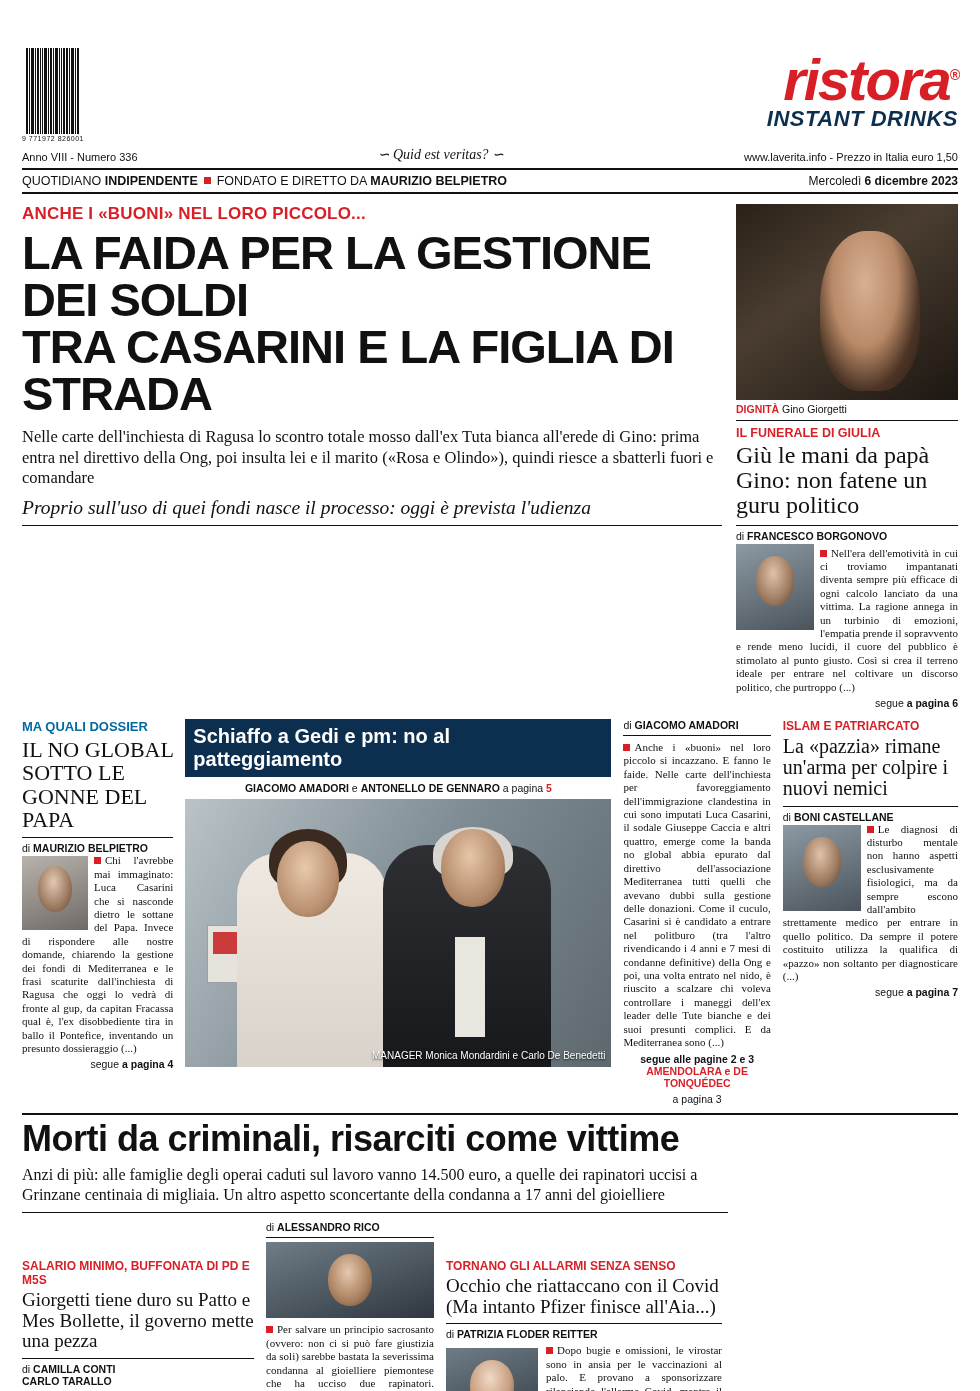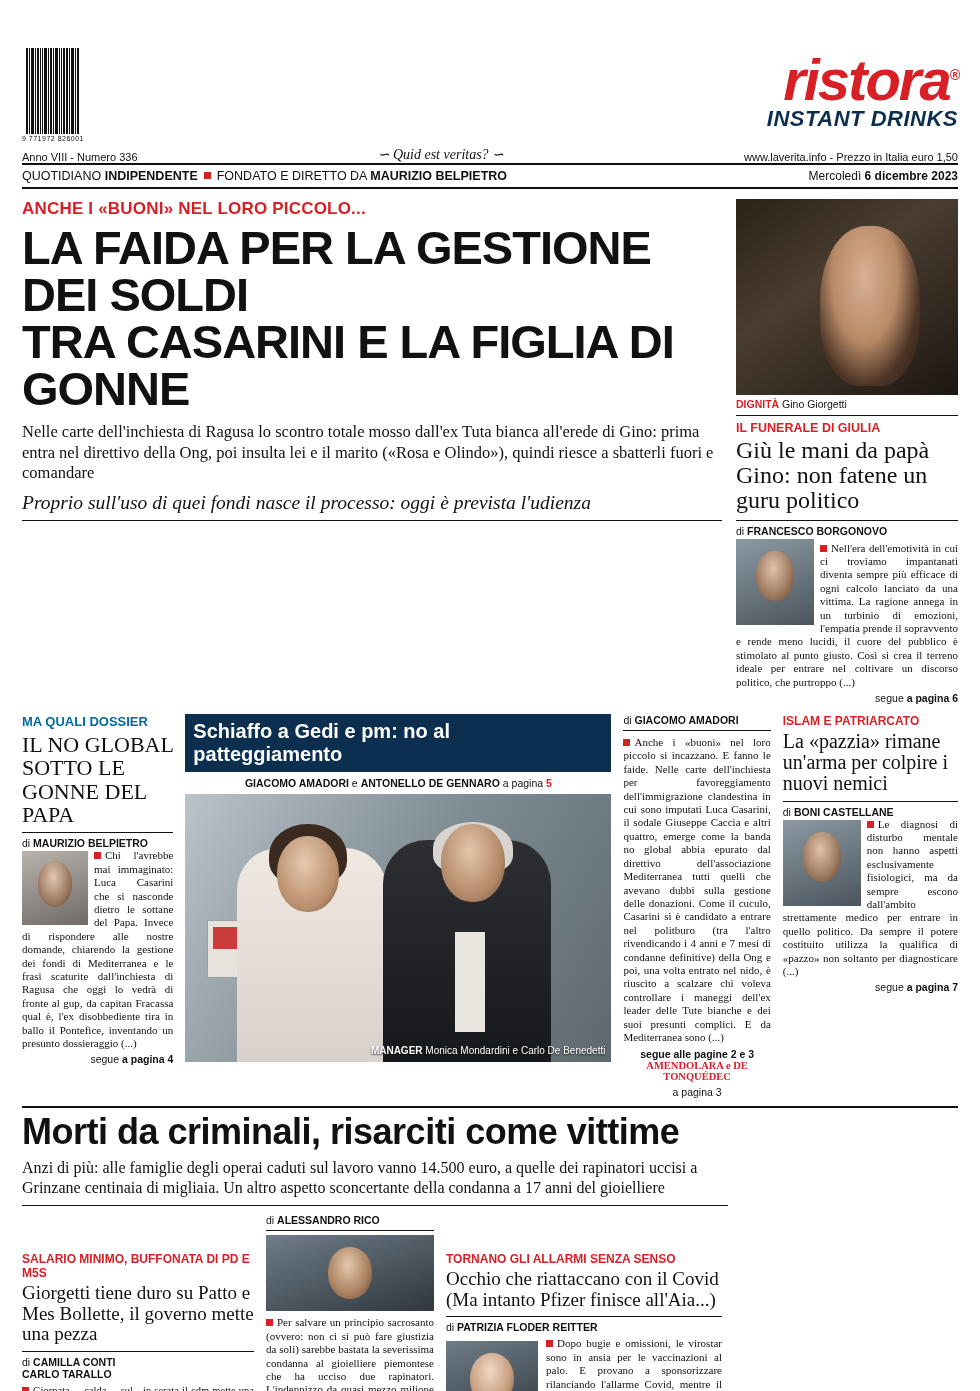--- a/index.html
+++ b/index.html
@@ -39,21 +39,21 @@
   .adlogo .sub {
     font-family:"Liberation Sans", sans-serif; font-weight:bold; font-style:italic;
     font-size:22px; color:#0d2f4f; letter-spacing:0.5px;
   }
 
   .infoline { display:flex; justify-content:space-between; align-items:flex-end; font-size:11.5px; margin-top:4px; }
   .infoline .left { font-family:"Liberation Sans", sans-serif; font-size:11px; }
   .infoline .mid { font-style:italic; font-size:14px; }
   .infoline .right { font-family:"Liberation Sans", sans-serif; font-size:11px; }
 
-  .ruleblock { border-top:2px solid #111; border-bottom:2px solid #111; padding:4px 0; display:flex; justify-content:space-between; align-items:center; }
+  .ruleblock { border-top:2px solid #111; border-bottom:2px solid #111; margin-top:5px; padding:4px 0; display:flex; justify-content:space-between; align-items:center; }
   .ruleblock .l { font-family:"Liberation Sans", sans-serif; font-size:12.5px; }
   .ruleblock .l b { font-weight:bold; }
   .ruleblock .sq { display:inline-block; width:7px; height:7px; background:#d81f26; margin:0 6px 1px 6px; }
   .ruleblock .r { font-family:"Liberation Sans", sans-serif; font-size:12px; }
   .ruleblock .r b { font-weight:bold; }
 
   
   .toprow { display:flex; gap:14px; margin-top:10px; }
   .topmain { width: 700px; }
   .kicker {
@@ -106,28 +106,28 @@
   .bigphoto .woman { position:absolute; left:52px; bottom:0; width:150px; height:214px; background:linear-gradient(180deg,#efe9e2,#d8d2cb); border-radius:42px 42px 0 0; }
   .bigphoto .whead { position:absolute; left:92px; bottom:150px; width:62px; height:76px; border-radius:48%; background:radial-gradient(ellipse at 45% 35%,#e8c9ae,#b98f6e 65%,#6d4f3a); }
   .bigphoto .whair { position:absolute; left:84px; bottom:176px; width:78px; height:62px; border-radius:50% 50% 40% 40%; background:#3b2a20; }
   .bigphoto .man { position:absolute; right:60px; bottom:0; width:168px; height:222px; background:linear-gradient(180deg,#2e2f33,#17181b); border-radius:44px 44px 0 0; }
   .bigphoto .mhead { position:absolute; right:106px; bottom:160px; width:64px; height:78px; border-radius:48%; background:radial-gradient(ellipse at 45% 35%,#e6c6a9,#b08767 65%,#6a4c37); }
   .bigphoto .mhair { position:absolute; right:98px; bottom:188px; width:80px; height:52px; border-radius:50% 50% 35% 35%; background:#d8d5d0; }
   .bigphoto .shirt { position:absolute; right:126px; bottom:30px; width:30px; height:100px; background:#e9e6e0; }
   .bigphoto .badge { position:absolute; left:22px; bottom:84px; width:46px; height:58px; background:#e6e2dc; border:1px solid #9aa0a3; }
   .bigphoto .badge:after { content:""; position:absolute; left:5px; top:6px; right:5px; height:22px; background:#cc3b3b; }
   .photocap { position:absolute; right:6px; bottom:6px; color:#fff; font-family:"Liberation Sans", sans-serif; font-size:10px; line-height:1.15; text-align:right; text-shadow:0 1px 2px rgba(0,0,0,.8); }
-  .photocap b { font-weight:bold; }
+  .photocap b { font-weight:normal; }
 
   .col-right2 { width: 148px; }
   .col-right2 .by { font-family:"Liberation Sans", sans-serif; font-size:10.5px; border-bottom:1px solid #111; padding-bottom:4px; }
   .col-right2 .by b { font-weight:bold; }
   .segue-center { font-family:"Liberation Sans", sans-serif; font-size:10.5px; text-align:center; margin-top:4px; }
   .segue-center b { font-weight:bold; }
-  .redcenter { font-family:Liberation Serif, serif; font-size:10.5px; color:#d81f26; font-weight:bold; text-align:center; }
+  .redcenter { font-family:Liberation Sans, sans-serif; font-size:10.5px; color:#d81f26; font-weight:bold; text-align:center; }
 
   .col-far { width: 176px; }
   .col-far .ck { font-family:"Liberation Sans", sans-serif; font-weight:bold; color:#d81f26; font-size:12px; }
   .col-far .ch { font-size:20px; line-height:1.06; margin-top:3px; }
   .portrait2 { width:78px; height:86px; float:left; margin:2px 6px 2px 0; background:linear-gradient(160deg,#8d9aa3,#4b545c); position:relative; }
   .portrait2:after { content:""; position:absolute; left:20px; top:12px; width:38px; height:50px; border-radius:48%; background:radial-gradient(ellipse at 45% 35%,#e0c3ab,#9d7a5f 60%,#55402f); }
 
   
   .sec2 { border-top:2px solid #111; margin-top:8px; padding-top:6px; }
   .sec2-wrap { display:flex; gap:14px; }
@@ -196,21 +196,21 @@
       <span>QUOTIDIANO </span><b>INDIPENDENTE</b><span class="sq"></span><span>FONDATO E DIRETTO DA </span><b>MAURIZIO BELPIETRO</b>
     </div>
     <div class="r"><span>Mercoledì </span><b>6 dicembre 2023</b></div>
   </div>
 
   <div class="toprow">
     <div class="topmain">
       <div class="kicker">ANCHE I «BUONI» NEL LORO PICCOLO...</div>
       <div class="headline">
         <div>LA FAIDA PER LA GESTIONE DEI SOLDI</div>
-        <div>TRA CASARINI E LA FIGLIA DI GONNE</div>
+        <div>TRA CASARINI E LA FIGLIA DI STRADA</div>
       </div>
       <div class="standfirst">Nelle carte dell'inchiesta di Ragusa lo scontro totale mosso dall'ex Tuta bianca all'erede di Gino: prima entra nel direttivo della Ong, poi insulta lei e il marito («Rosa e Olindo»), quindi riesce a sbatterli fuori e comandare</div>
       <div class="standfirst-it">Proprio sull'uso di quei fondi nasce il processo: oggi è prevista l'udienza</div>
     </div>
     <div class="toprail">
       <div class="photo p1"></div>
       <div class="capline"><b>DIGNITÀ</b><span> Gino Giorgetti</span></div>
       <div class="railrule">
         <div class="rail-kicker">IL FUNERALE DI GIULIA</div>
         <div class="rail-head">Giù le mani da papà Gino: non fatene un guru politico</div>

